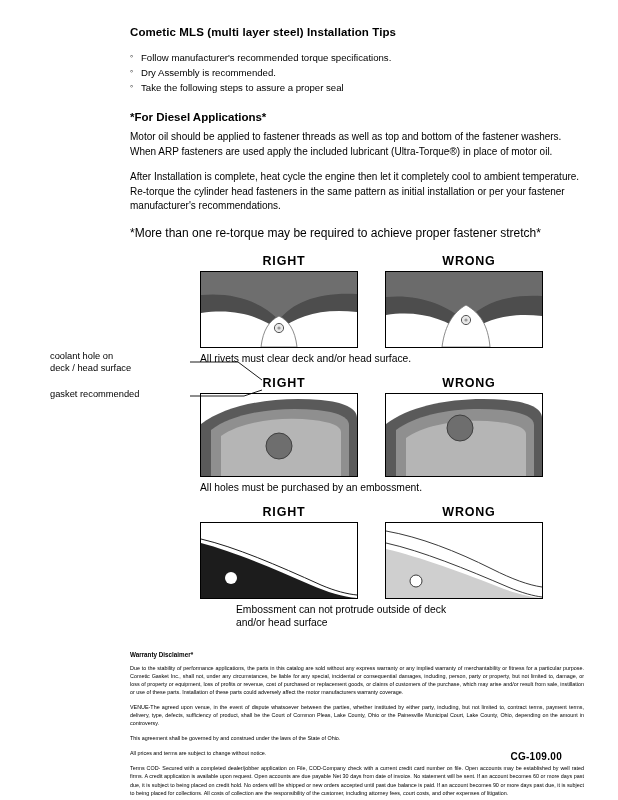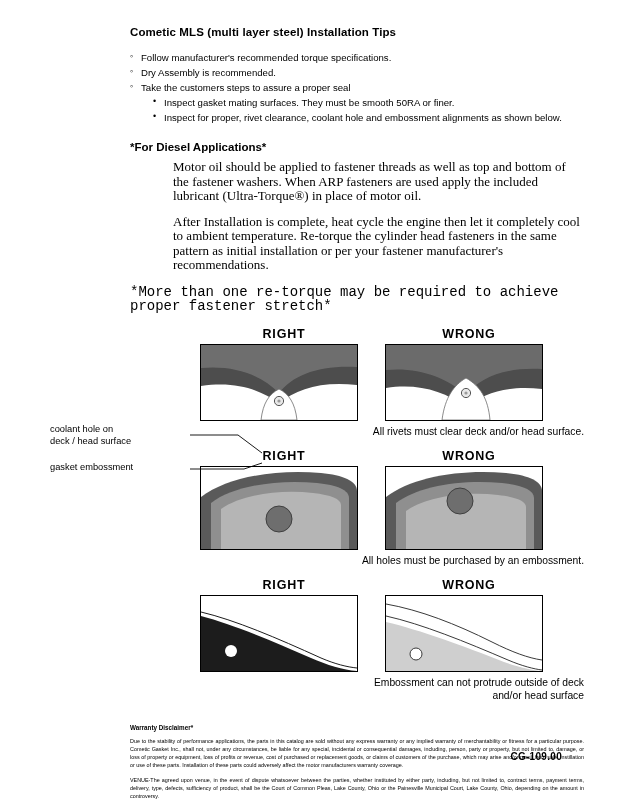--- a/index.html
+++ b/index.html
@@ -64,34 +64,32 @@
     left: 0;
     top: -1px;
     font-size: 9px;
   }
   .section-head {
     font-size: 11.5px;
     font-weight: bold;
     margin: 16px 0 7px 76px;
   }
   .para {
-    font-size: 13px;
+    font-size: 10px;
     line-height: 14.5px;
-    margin: 0 0 11px 119px;
+    margin: 0 0 11px 76px;
     max-width: 455px;
-    font-family: Liberation Serif, serif;
   }
   .para.last {
     margin-bottom: 0;
   }
   .note {
-    font-size: 14px;
+    font-size: 12px;
     line-height: 14px;
     margin: 12px 0 0 76px;
-    font-family: Liberation Mono, monospace;
   }
 
   
   .figures {
     margin-top: 14px;
     margin-left: 146px;
     position: relative;
   }
   .fig-row {
     display: flex;
@@ -115,21 +113,20 @@
     position: relative;
     background: #ffffff;
   }
   .fig-box.tall {
     height: 82px;
   }
   .fig-caption {
     font-size: 9.8px;
     margin: 4px 0 0 0;
     line-height: 13px;
-    text-align: right;
   }
   .fig-caption.big {
     font-size: 10.3px;
   }
 
   
   .callout {
     position: absolute;
     font-size: 9.3px;
     line-height: 12.5px;
@@ -166,25 +163,21 @@
 <body>
 
 <div class="page">
 
   <h1 class="title">Cometic MLS (multi layer steel) Installation Tips</h1>
 
   <ul class="bullet-list">
     <li>Follow manufacturer's recommended torque specifications.</li>
     <li>Dry Assembly is recommended.</li>
     <li>
-      <span>Take the customers steps to assure a proper seal</span>
-      <ul class="sub-list">
-        <li>Inspect gasket mating surfaces.  They must be smooth 50RA or finer.</li>
-        <li>Inspect for proper, rivet clearance, coolant hole and embossment alignments as shown below.</li>
-      </ul>
+      <span>Take the following steps to assure a proper seal</span>
     </li>
   </ul>
 
   <h2 class="section-head">*For Diesel Applications*</h2>
   <p class="para">Motor oil should be applied to fastener threads as well as top and bottom of the fastener washers. When ARP fasteners are used apply the included lubricant (Ultra-Torque®) in place of motor oil.</p>
   <p class="para last">After Installation is complete, heat cycle the engine then let it completely cool to ambient temperature. Re-torque the cylinder head fasteners in the same pattern as initial installation or per your fastener manufacturer's recommendations.</p>
   <p class="note">*More than one re-torque may be required to achieve proper fastener stretch*</p>
 
   <div class="figures">
 
@@ -275,21 +268,21 @@
             <circle cx="30" cy="58" r="6" fill="#ffffff" stroke="#3a3a3a" stroke-width="1"></circle>
           </svg>
         </div>
       </div>
     </div>
     <div class="fig-caption big" style="white-space:pre-line;margin-left:36px;">Embossment can not protrude outside of deck
 and/or head surface</div>
 
     <div class="callout" style="left:-150px; top:96px; width:140px;">coolant hole on
 deck / head surface</div>
-    <div class="callout" style="left:-150px; top:134px; width:140px;">gasket embossment</div>
+    <div class="callout" style="left:-150px; top:134px; width:140px;">gasket recommended</div>
     <svg style="position:absolute; left:-152px; top:86px;" width="240" height="90" viewBox="0 0 240 90">
       <path d="M142,22 L190,22 L214,40" fill="none" stroke="#000" stroke-width="0.9"></path>
       <path d="M142,56 L196,56 L214,50" fill="none" stroke="#000" stroke-width="0.9"></path>
     </svg>
   </div>
 
   <div class="warranty">
     <h4>Warranty Disclaimer*</h4>
     <p>Due to the stability of performance applications, the parts in this catalog are sold without any express warranty or any implied warranty of merchantability or fitness for a particular purpose.  Cometic Gasket Inc., shall not, under any circumstances, be liable for any special, incidental or consequential damages, including, person, party or property, but not limited to, damage, or loss of property or equipment, loss of profits or revenue, cost of purchased or replacement goods, or claims of customers of the purchase, which may arise and/or result from sale, instillation or use of these parts.  Installation of these parts could adversely affect the motor manufacturers warranty coverage.</p>
     <p>VENUE-The agreed upon venue, in the event of dispute whatsoever between the parties, whether instituted by either party, including, but not limited to, contract terms, payment terms, delivery, type, defects, sufficiency of product, shall be the Court of Common Pleas, Lake County, Ohio or the Painesville Municipal Court, Lake County, Ohio, depending on the amount in controversy.</p>

